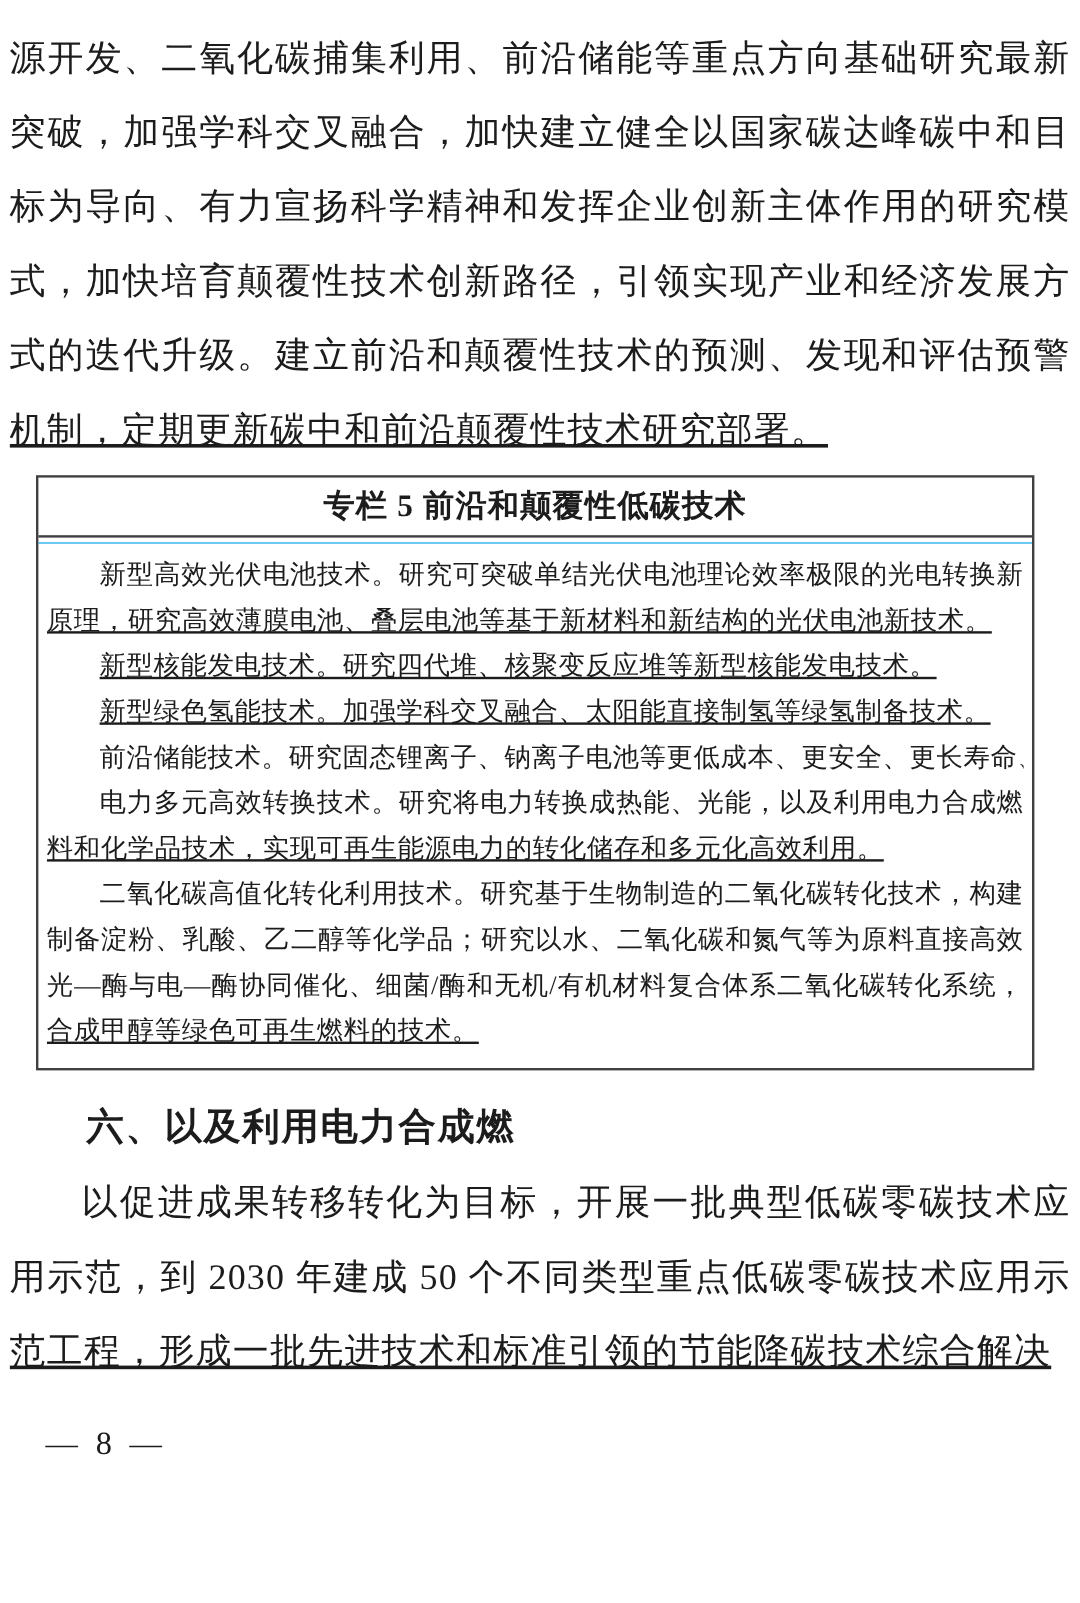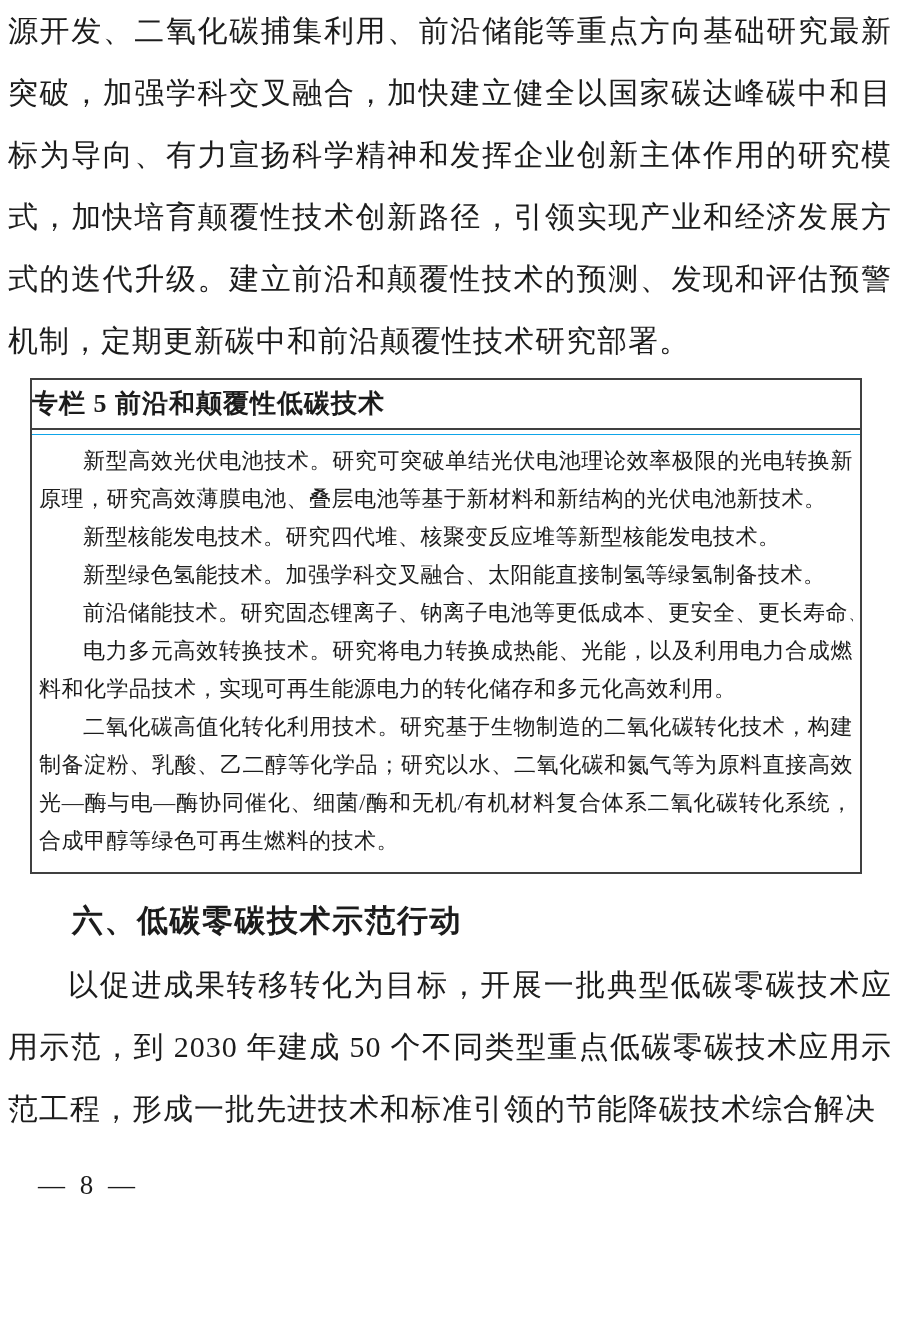--- a/index.html
+++ b/index.html
@@ -4,46 +4,47 @@
 <style>
   html, body { margin: 0; padding: 0; }
   body {
     width: 900px; height: 1336px;
     background: #ffffff;
     color: #1c1c1c;
     font-family: "Liberation Serif", "DejaVu Serif", serif;
     overflow: hidden;
   }
   .page { width: 900px; height: 1336px; overflow: hidden; }
-  .content { padding: 0 8px 0 8px; }
+  .content { padding: 18px 8px 0 8px; }
 
   
   .line {
     text-align: justify;
     text-align-last: justify;
     letter-spacing: 1px;
     overflow: hidden;
     white-space: nowrap;
   }
-  .line.last { text-align-last: left; }
+  .line.last { text-align-last: left; text-decoration: underline; }
 
   .para-top, .para-body { font-size: 30px; }
   .para-top .line, .para-body .line { height: 62px; line-height: 62px; }
   .indent-first .line:first-child { text-indent: 2em; }
 
   
   .box {
     margin: 6px 0 0 22px;
     width: 832px;
     border: 2px solid #404040;
     box-sizing: border-box;
     background: #ffffff;
   }
   .box-title {
     height: 48px; line-height: 48px;
+    text-align: center;
     font-size: 26px; font-weight: bold;
     letter-spacing: 1px;
     border-bottom: 2px solid #404040;
   }
   .box-body {
     border-top: 1px solid #0ea5e9;
     margin-top: 4px;
     padding: 7px 7px 12px 7px;
     font-size: 22px;
   }
@@ -103,21 +104,21 @@
           </div>
           <div class="box-para">
             <div class="line">二氧化碳高值化转化利用技术。研究基于生物制造的二氧化碳转化技术，构建</div>
             <div class="line">制备淀粉、乳酸、乙二醇等化学品；研究以水、二氧化碳和氮气等为原料直接高效</div>
             <div class="line">光—酶与电—酶协同催化、细菌/酶和无机/有机材料复合体系二氧化碳转化系统，</div>
             <div class="line last">合成甲醇等绿色可再生燃料的技术。</div>
           </div>
         </div>
     </div>
 
-    <div class="heading">六、低碳零碳技术示范行动</div>
+    <div class="heading">六、以及利用电力合成燃</div>
 
     <div class="para para-body indent-first">
         <div class="line">以促进成果转移转化为目标，开展一批典型低碳零碳技术应</div>
         <div class="line">用示范，到 2030 年建成 50 个不同类型重点低碳零碳技术应用示</div>
         <div class="line last">范工程，形成一批先进技术和标准引领的节能降碳技术综合解决</div>
       </div>
 
     <div class="footer">— 8 —</div>
 
   </div>

